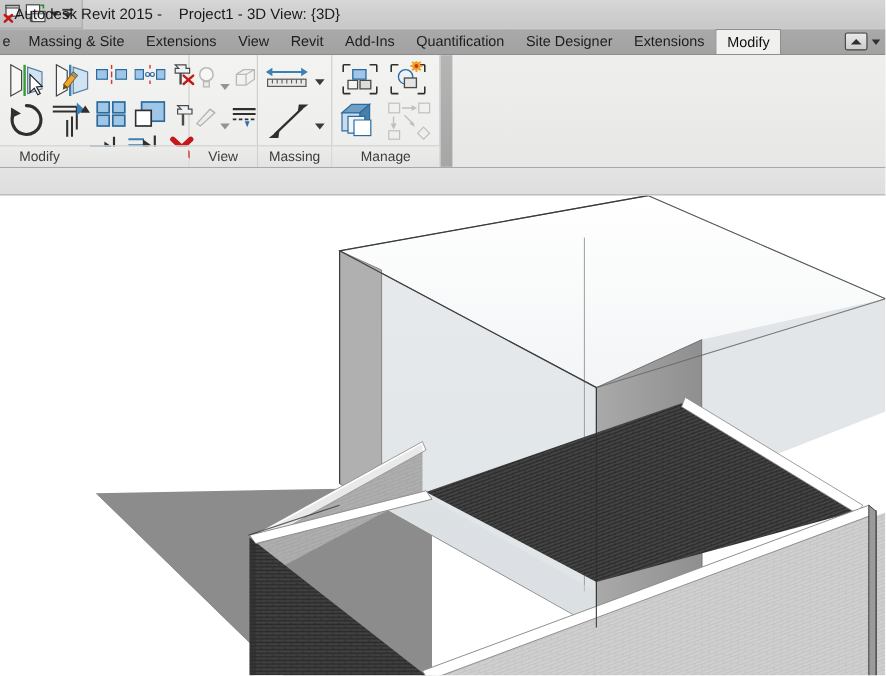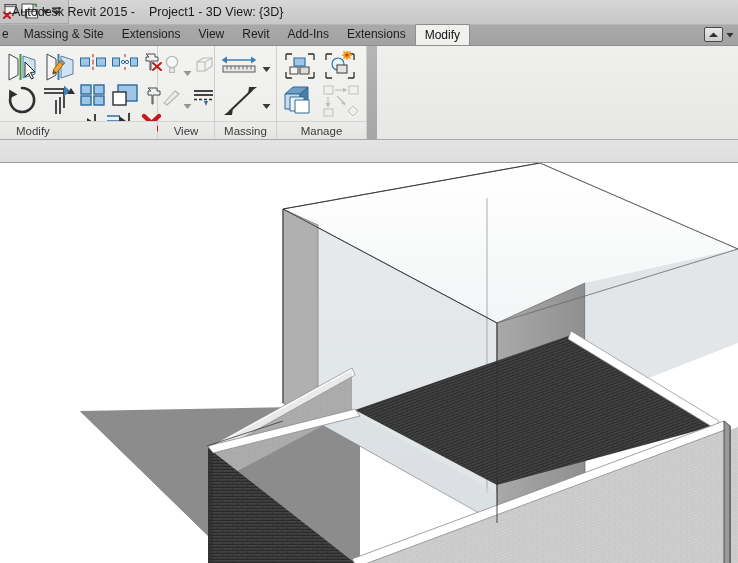--- a/index.html
+++ b/index.html
@@ -161,20 +161,22 @@
     <div class="title-text">Autodesk Revit 2015 -    Project1 - 3D View: {3D}</div>
   </div>
 
   <div class="tabstrip">
     <div class="tab" style="padding-left:2px;padding-right:6px;">e</div>
     <div class="tab">Massing &amp; Site</div>
     <div class="tab">Extensions</div>
     <div class="tab">View</div>
     <div class="tab">Revit</div>
     <div class="tab">Add-Ins</div>
+    <div class="tab">Quantification</div>
+    <div class="tab">Site Designer</div>
     <div class="tab">Extensions</div>
     <div class="tab active">Modify</div>
 
     <div class="ribbon-toggle">
       <div class="rt-box">
         <svg width="11" height="8" viewBox="0 0 11 8">
             <path d="M1 6 L5.5 1.5 L10 6 Z" fill="#2f2f2f"></path>
           </svg>
       </div>
       <svg width="8" height="6" viewBox="0 0 8 6">

